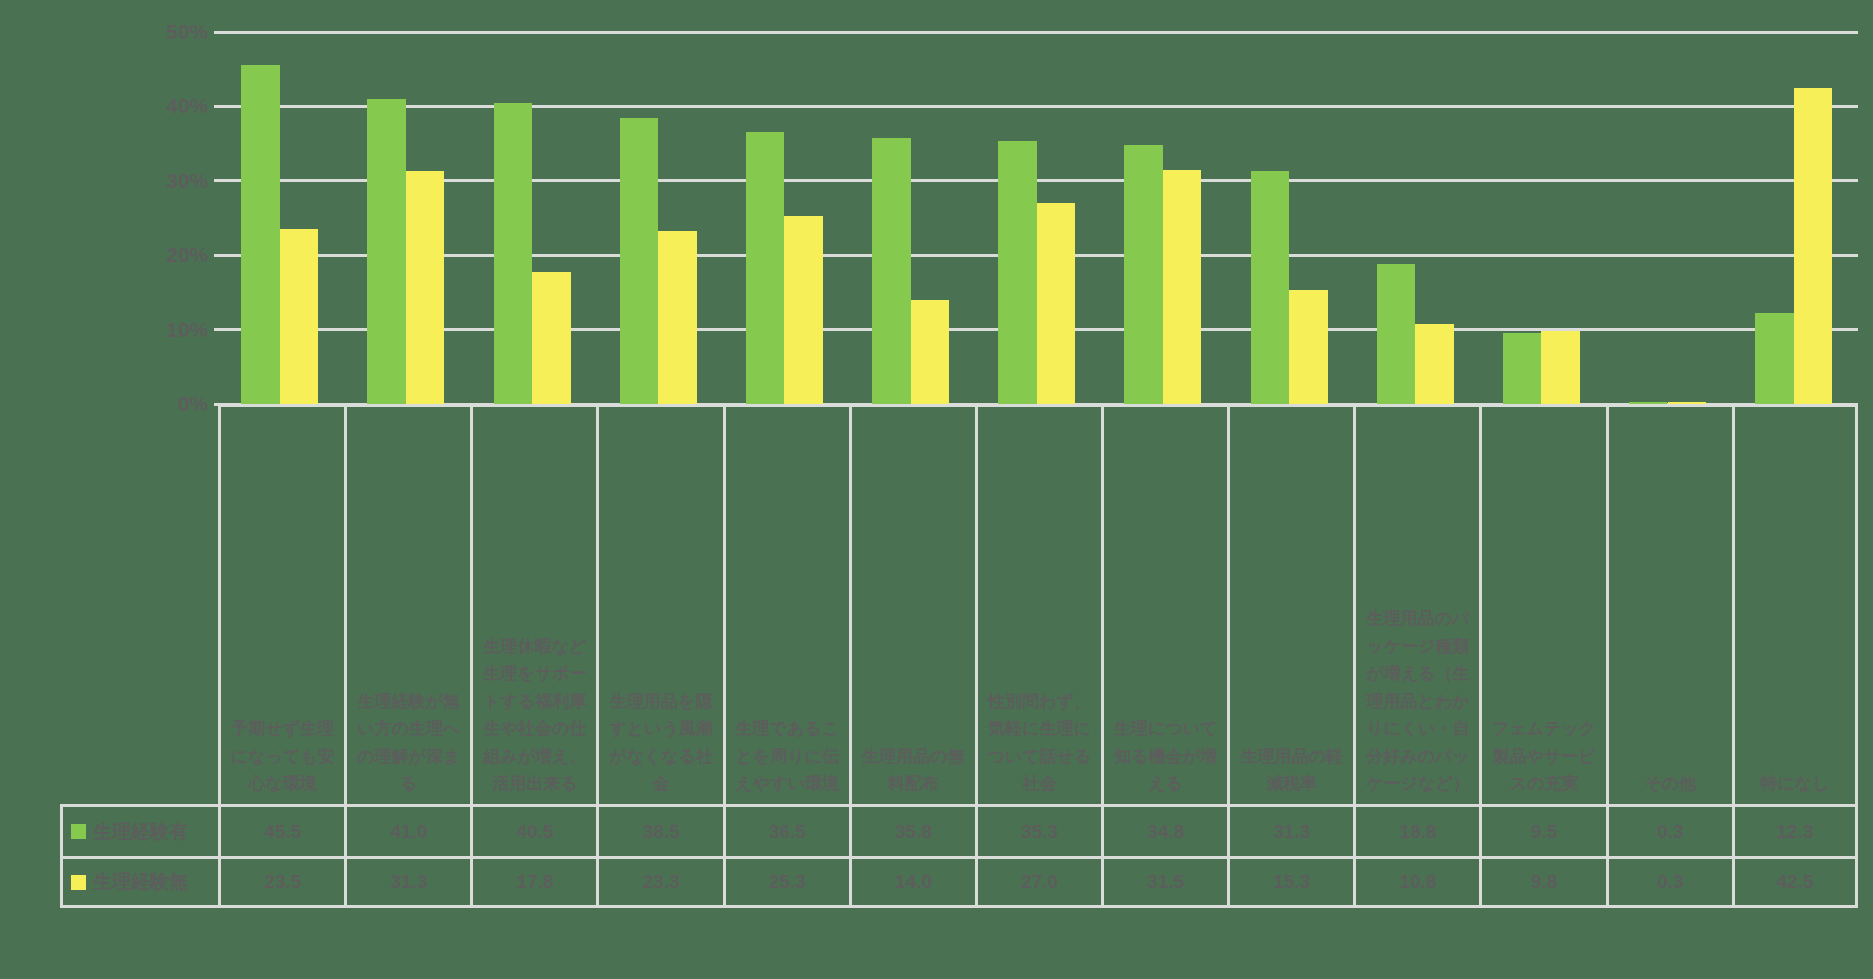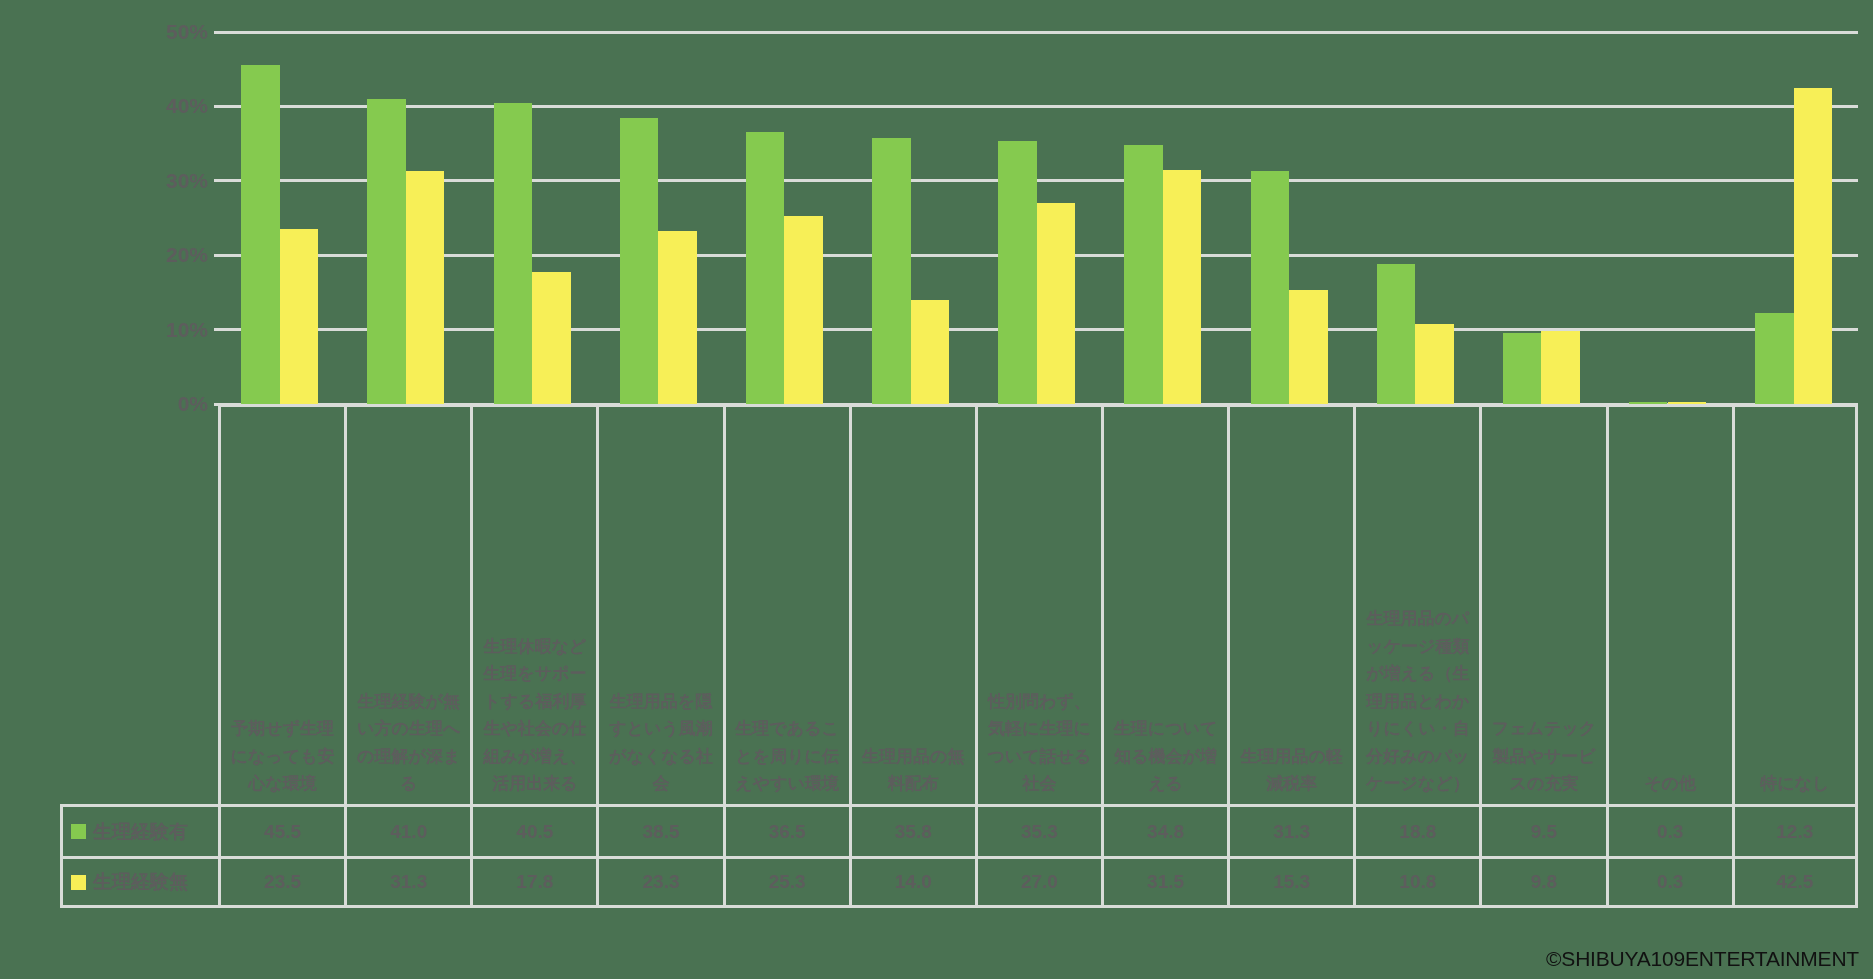--- a/index.html
+++ b/index.html
@@ -277,14 +277,13 @@
 
   <div class="legend-row" id="legend-row-1">
     <span class="swatch" style="background: rgb(133, 202, 79);"></span>
     <span class="legend-text">生理経験有</span>
   </div>
   <div class="legend-row" id="legend-row-2">
     <span class="swatch" style="background: rgb(247, 239, 87);"></span>
     <span class="legend-text">生理経験無</span>
   </div>
 
-  <div id="copyright">©SHIBUYA109ENTERTAINMENT</div>
 </div>
 
 </body></html>

